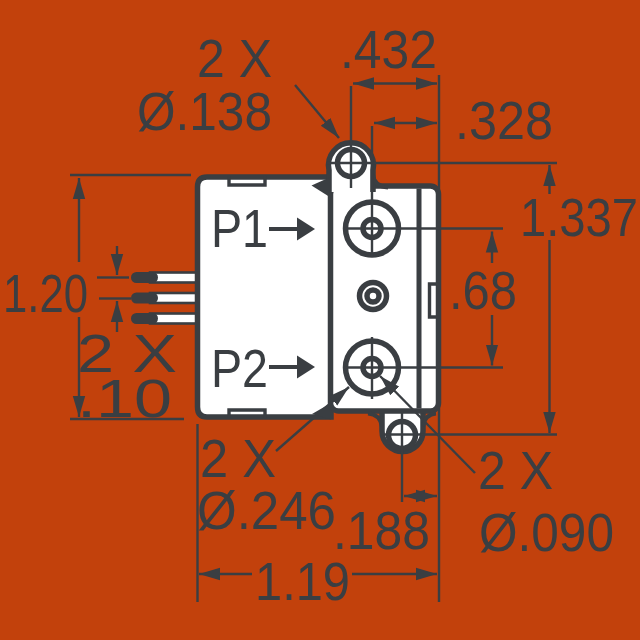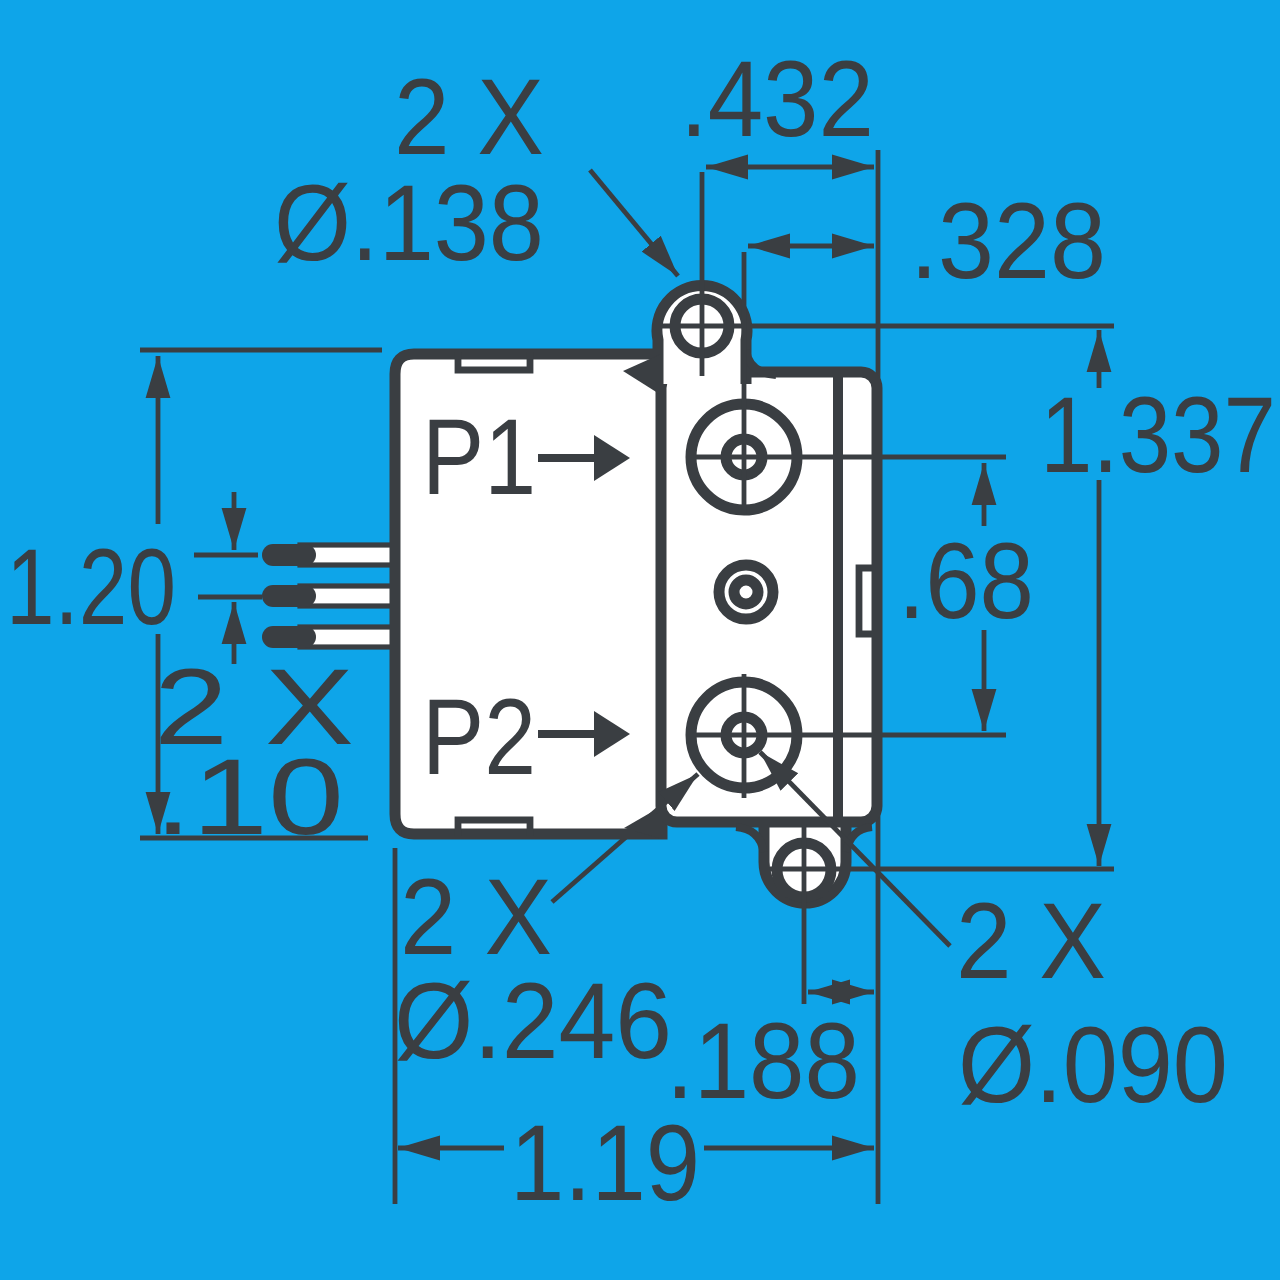--- a/index.html
+++ b/index.html
@@ -1,18 +1,18 @@
 <!DOCTYPE html>
 <html><head>
 <meta charset="utf-8">
 <style>
   html, body { margin: 0; padding: 0; background: #ffffff; }
   .stage {
     width: 640px; height: 640px; position: relative;
-    background: #0ea5e9; overflow: hidden;
+    background: #c2410c; overflow: hidden;
   }
   svg { display: block; }
   .ink-stroke { stroke: #3a3e42; fill: none; }
   .ink-fill   { fill: #3a3e42; stroke: none; }
   .outline    { stroke: #3a3e42; stroke-width: 5.5; fill: #ffffff; }
   .midline    { stroke: #3a3e42; stroke-width: 5;   fill: none; }
   .detail     { stroke: #3a3e42; stroke-width: 3.4; fill: none; }
   .fillet     { stroke: #3a3e42; stroke-width: 4;   fill: none; }
   .thin       { stroke: #3a3e42; stroke-width: 2.4; fill: none; }
   .lead-body  { stroke: #3a3e42; stroke-width: 2.6; fill: #ffffff; }

